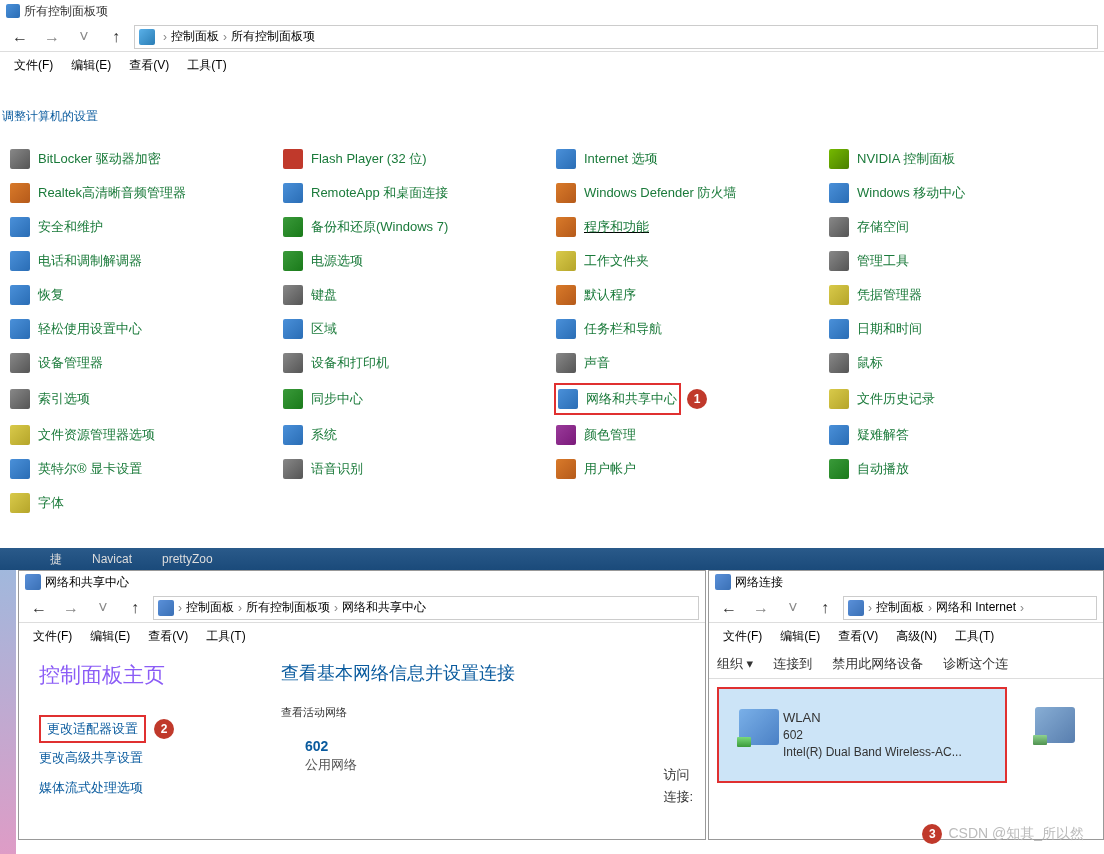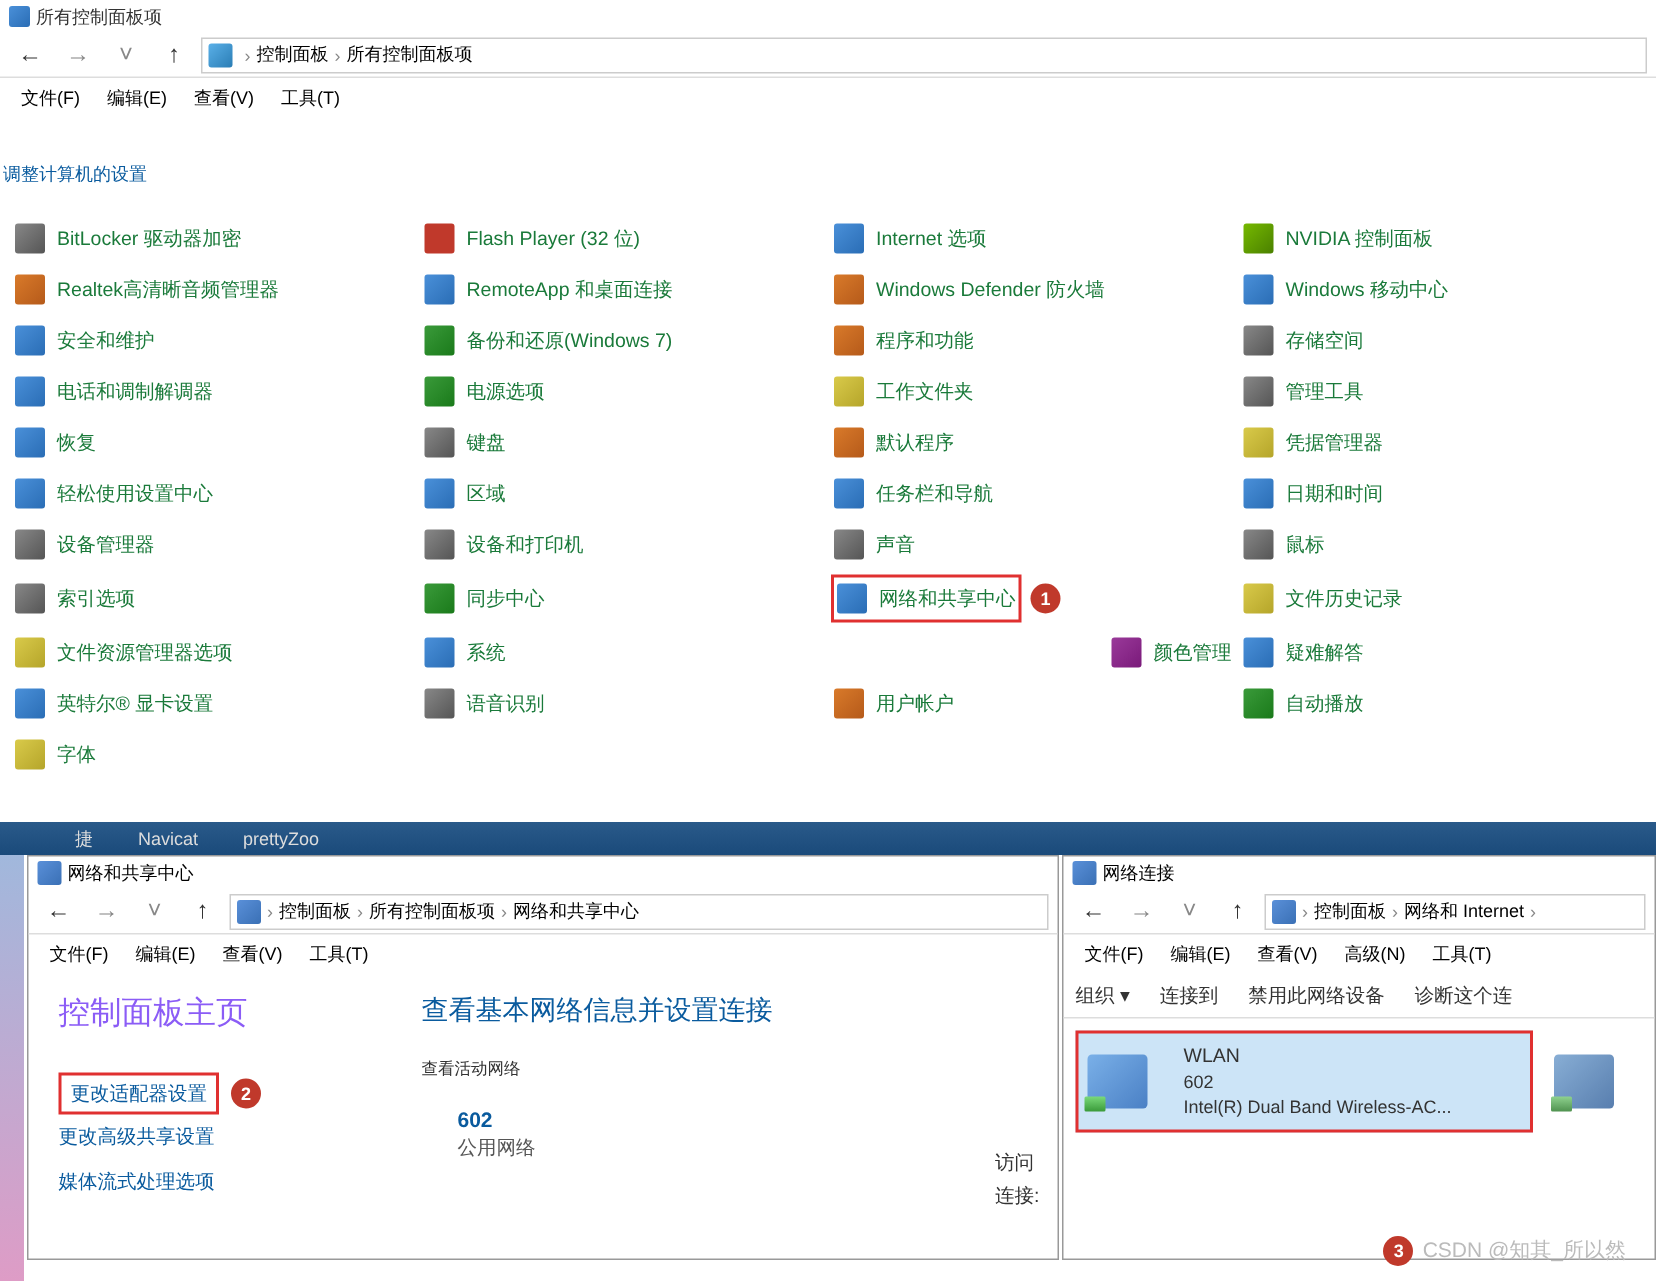--- a/index.html
+++ b/index.html
@@ -49,21 +49,21 @@
     .w2-net-type { font-size: 13px; color: #555; margin-top: 2px; }
     .w2-right-labels { position: absolute; right: 12px; top: 180px; font-size: 13px; color: #333; }
     
     
     .window3 { position: absolute; top: 570px; left: 708px; width: 396px; height: 270px; background: #fff; border: 1px solid #999; }
     .toolbar { height: 30px; display: flex; align-items: center; padding: 0 8px; gap: 20px; font-size: 13px; border-bottom: 1px solid #ddd;}
     .toolbar-item { color: #0a5b9e; cursor: pointer; }
     .toolbar-item.plain { color: #333; }
     
     .conn-list { padding: 8px; display: flex; gap: 8px; }
-    .conn-item { border: 2px solid #e03030; background: #cce4f7; padding: 6px; display: flex; align-items: center; gap: 24px; width: 305px; }
+    .conn-item { border: 2px solid #e03030; background: #cce4f7; padding: 20px; display: flex; gap: 4px; width: 305px; }
     .conn-item.inactive { border: none; background: transparent; width: auto; }
     .conn-icon { width: 40px; height: 36px; background: linear-gradient(135deg, #7ab0e8, #4a80c5); border-radius: 3px; position: relative; }
     .conn-icon::after { content: ""; position: absolute; bottom: -2px; left: -2px; width: 14px; height: 10px; background: linear-gradient(to top, #3a9a3a, #7ada7a); border-radius: 1px; }
     .conn-details { font-size: 12px; color: #333; line-height: 1.4; }
     .conn-name { font-size: 13px; }
     
     .watermark { position: absolute; bottom: 10px; right: 20px; font-size: 14px; color: #bbb; display: flex; align-items: center; gap: 6px; }
     
     
     .ic-a { background: linear-gradient(135deg,#888,#555);} 
@@ -159,21 +159,21 @@
           <span class="icon ic-b"></span>
           <span>安全和维护</span>
         </div>
       </div>
       <div style="display: flex; align-items: center; gap: 6px;">
         <div class="cp-item">
           <span class="icon ic-c"></span>
           <span>备份和还原(Windows 7)</span>
         </div>
       </div>
-      <div style="display: flex; gap: 6px;">
+      <div style="display: flex; gap: 6px; text-decoration: underline;">
         <div class="cp-item">
           <span class="icon ic-d"></span>
           <span>程序和功能</span>
         </div>
       </div>
       <div style="display: flex; align-items: center; gap: 6px;">
         <div class="cp-item">
           <span class="icon ic-a"></span>
           <span>存储空间</span>
         </div>
@@ -304,21 +304,21 @@
           <span class="icon ic-f"></span>
           <span>文件资源管理器选项</span>
         </div>
       </div>
       <div style="display: flex; align-items: center; gap: 6px;">
         <div class="cp-item">
           <span class="icon ic-b"></span>
           <span>系统</span>
         </div>
       </div>
-      <div style="display: flex; align-items: center; gap: 6px; justify-content: flex-end;">
+      <div style="display: flex; align-items: center; gap: 6px;">
         <div class="cp-item">
           <span class="icon ic-e"></span>
           <span>颜色管理</span>
         </div>
       </div>
       <div style="display: flex; align-items: center; gap: 6px;">
         <div class="cp-item">
           <span class="icon ic-b"></span>
           <span>疑难解答</span>
         </div>

